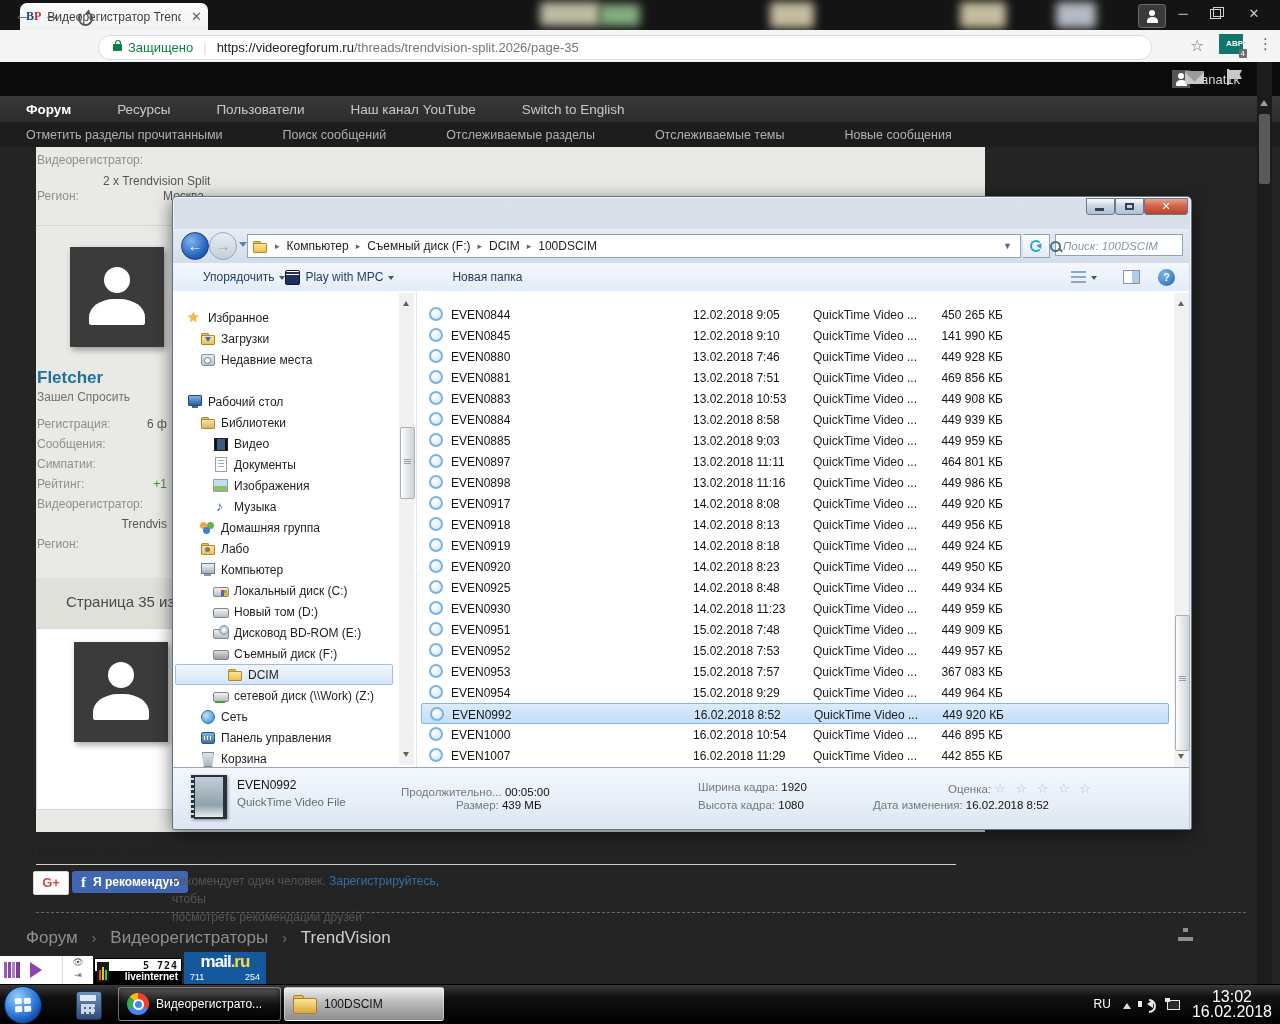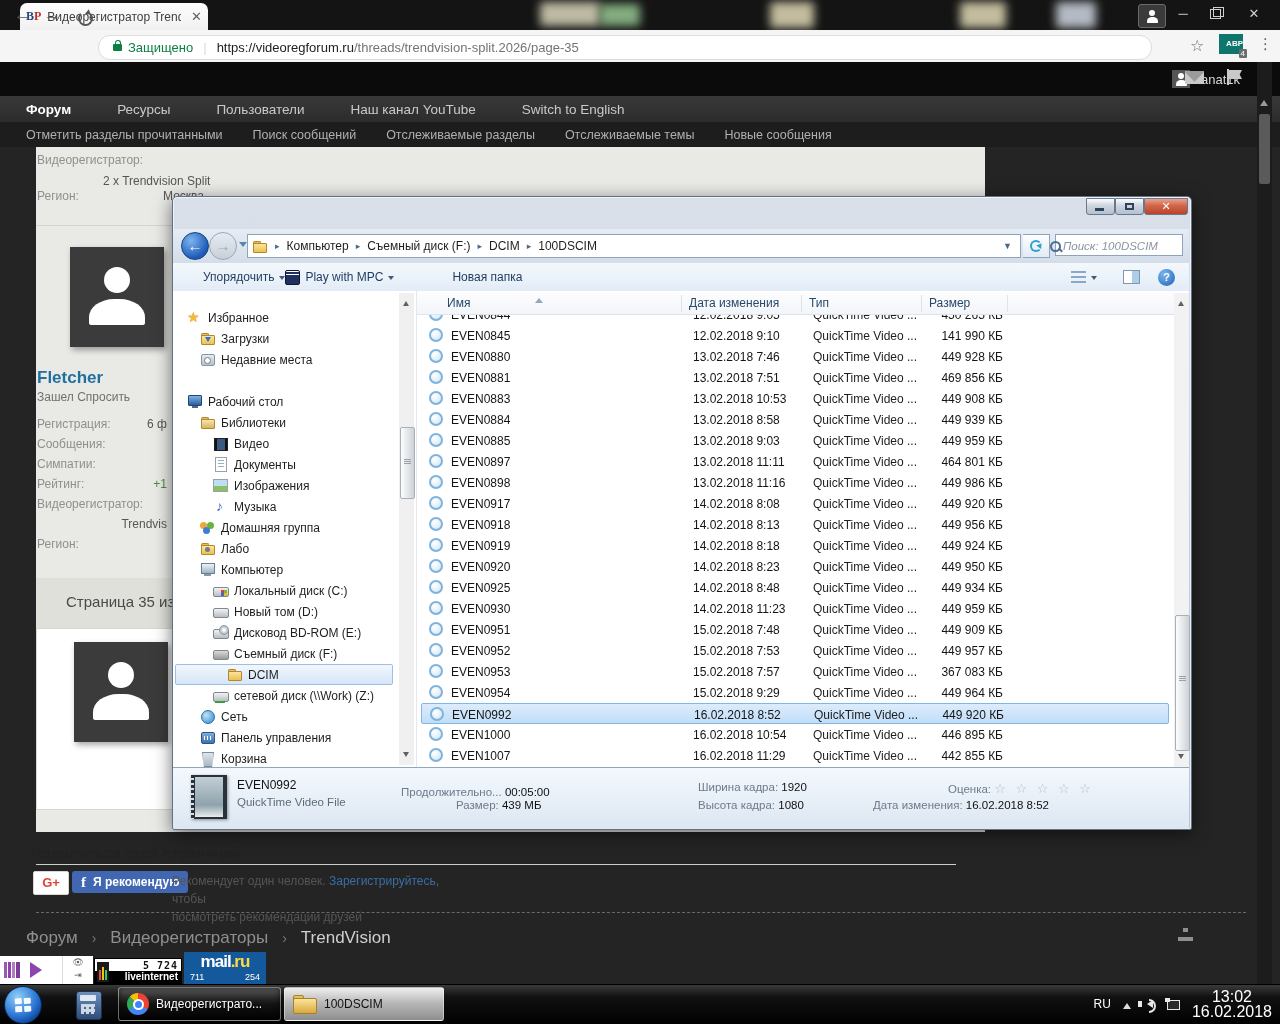--- a/index.html
+++ b/index.html
@@ -45,21 +45,21 @@
   .person-xs:before{left:6px;top:3px;width:6px;height:6px}
   .person-xs:after{left:3.5px;top:10px;width:11px;height:6px}
   .fh-name{color:#dadada;font-size:13px}
   .env{left:1185px;top:71px;width:19px;height:13px;background:#c9c9c9;border-radius:1px;overflow:hidden}
   .env:before{content:"";position:absolute;left:0;top:-5px;width:13px;height:13px;background:#9b9b9b;transform:rotate(45deg);left:3px}
   .flagic{left:1227px;top:69px;width:2px;height:16px;background:#c9c9c9}
   .flagic:before{content:"";position:absolute;left:2px;top:1px;width:13px;height:9px;background:#c9c9c9;clip-path:polygon(0 0,100% 0,82% 50%,100% 100%,0 100%)}
   .nav1{left:0;top:96px;width:1280px;height:26px;background:linear-gradient(#383838,#2c2c2c);display:flex;align-items:center;gap:46px;padding-left:26px;box-sizing:border-box}
   .nav1 .it{font-size:13.5px;color:#c9c9c9;white-space:nowrap}
   .nav1 .it.active{color:#fff;font-weight:bold}
-  .nav2{left:0;top:122px;width:1280px;height:25px;background:#1d1d1d;display:flex;align-items:center;gap:30px;padding-left:26px;box-sizing:border-box}
+  .nav2{left:0;top:122px;width:1280px;height:25px;background:#1d1d1d;display:flex;align-items:center;gap:60px;padding-left:26px;box-sizing:border-box}
   .nav2 .it{font-size:12.5px;color:#b0b0b0;white-space:nowrap}
   .card{left:36px;top:147px;width:949px;height:685px;background:#e9e9e6}
   .lbl{color:#8f8f8b;font-size:12px}
   .val{color:#555;font-size:12px}
   .card-div{left:36px;top:225px;width:949px;height:1px;background:#d4d4cf}
   .avatar-box{background:#3b3b3b;box-shadow:2px 3px 6px rgba(0,0,0,.35)}
   .person-lg:before{left:34px;top:20px;width:26px;height:26px}
   .person-lg:after{left:19px;top:52px;width:56px;height:26px}
   .uname{font-size:17px;font-weight:bold;color:#20719f}
   .usub{font-size:12px;color:#707070}
@@ -784,31 +784,20 @@
       <div class="frw" style="top: 452px;">
         <span class="qt-file-icon c-icon">
           <i></i>
         </span>
         <span class="c-name">EVEN1007</span>
         <span class="c-date">16.02.2018 11:29</span>
         <span class="c-type">QuickTime Video ...</span>
         <span class="c-size">442 855 КБ</span>
       </div>
     </div>
-  <div class="abs lhead">
-    <span class="sortarr"></span>
-    <span class="h" style="left:30px">Имя</span>
-    <span class="h" style="left:272px">Дата изменения</span>
-    <span class="h" style="left:392px">Тип</span>
-    <span class="h" style="left:512px">Размер</span>
-    <span class="hs" style="left:264px"></span>
-    <span class="hs" style="left:384px"></span>
-    <span class="hs" style="left:504px"></span>
-    <span class="hs" style="left:590px"></span>
-  </div>
   <div class="abs fl-scroll">
     <span class="arr up"></span>
     <span class="thumb">
         <span class="grip"></span>
       </span>
     <span class="arr dn"></span>
   </div>
 
   <div class="abs dpane">
     <div class="abs thumb-film"></div>

